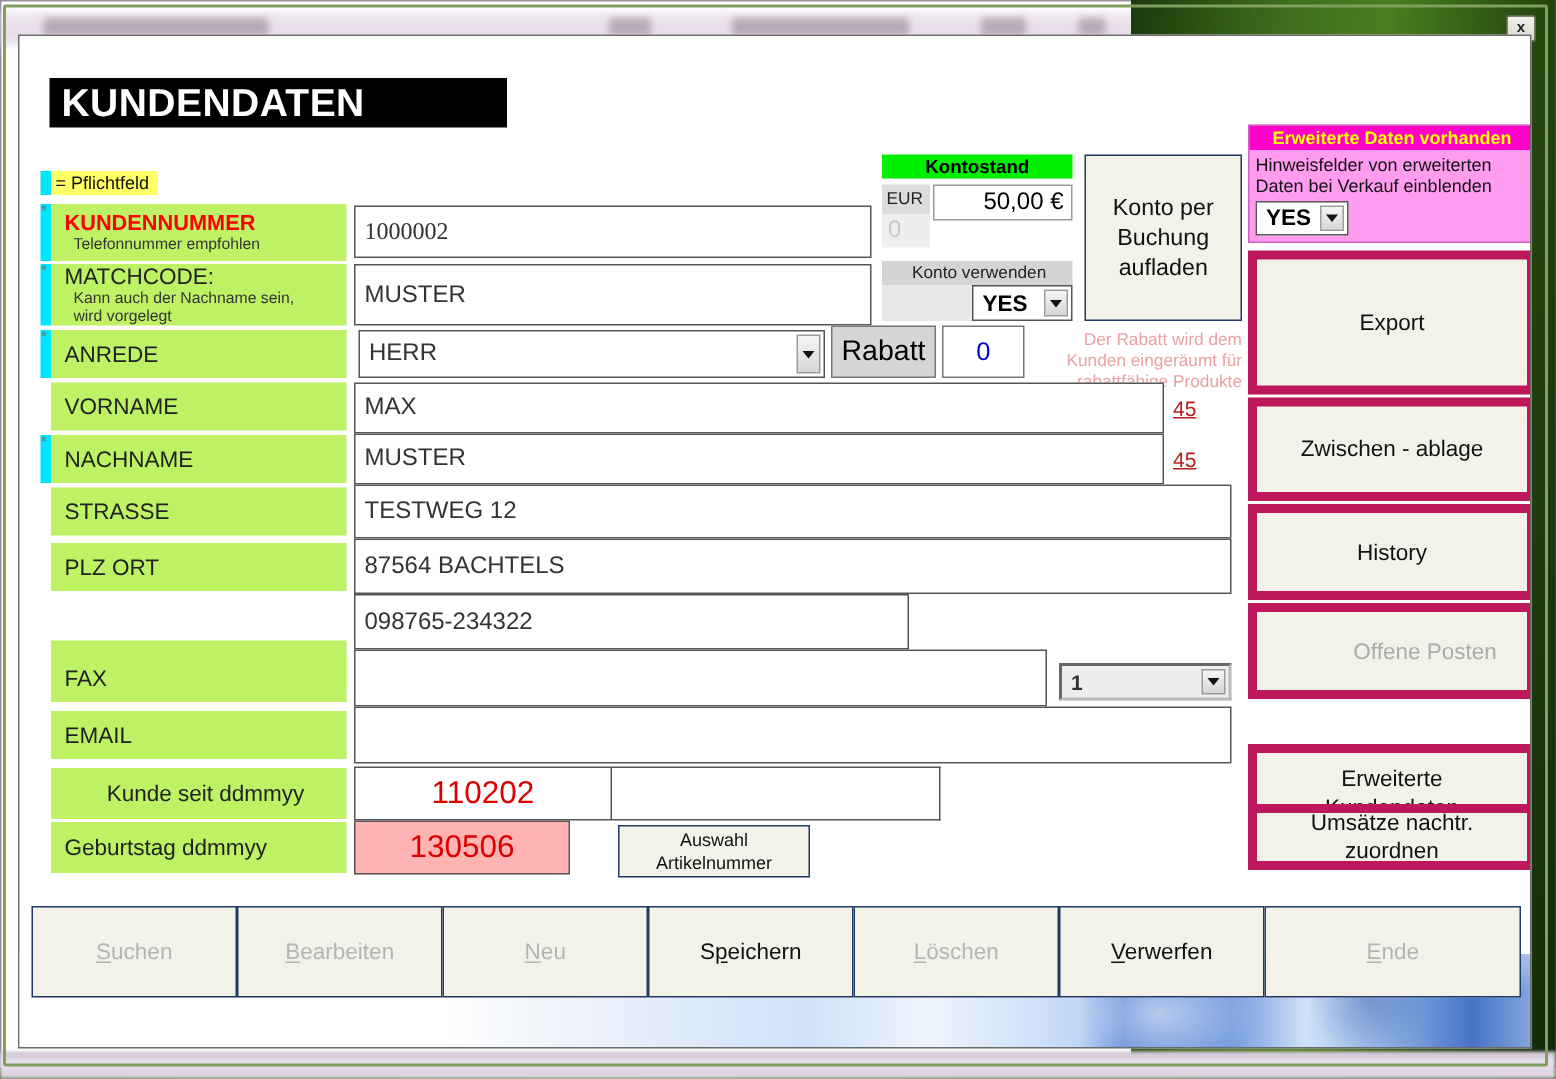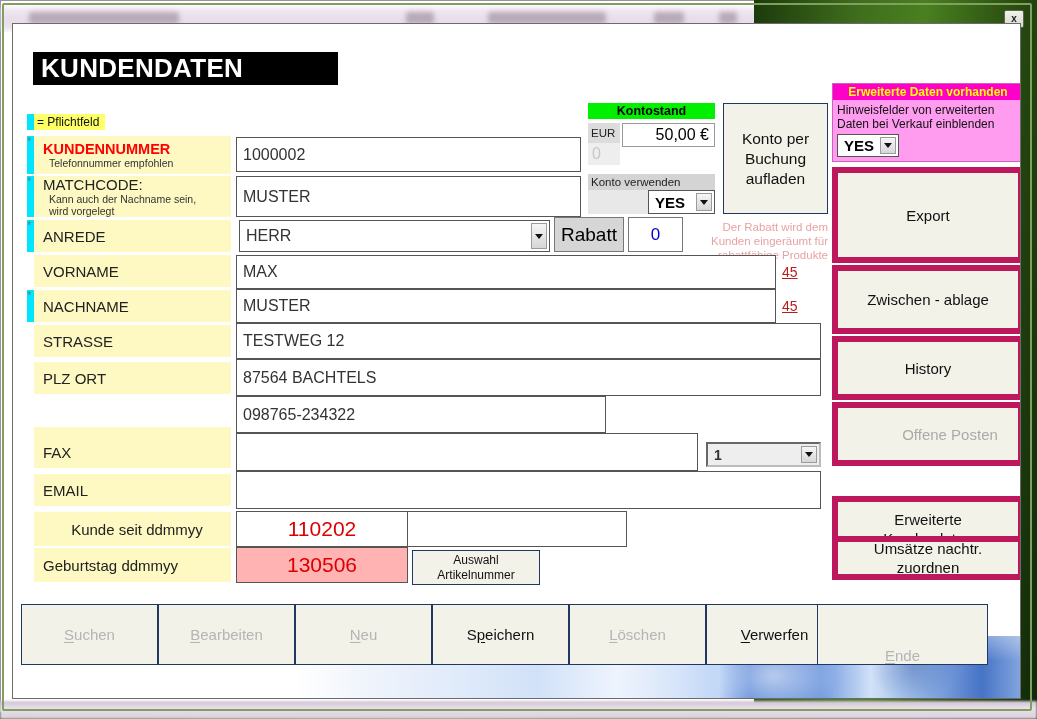--- a/index.html
+++ b/index.html
@@ -131,21 +131,21 @@
     display: flex; align-items: center;
   }
   #legend .cyanmark {
     width: 7px; height: 16px; background: #00e5ff; display: inline-block;
   }
   #legend .legend-text {
     font-size: 12px; color: #111; padding-left: 3px;
   }
   .lbl {
     position: absolute;
-    background: #fef9c3;
+    background: #bef264;
     font-size: 15px; color: #222;
     padding-left: 9px;
     display: flex; flex-direction: column; justify-content: center;
   }
   .lbl .sub { font-size: 10.5px; color: #333; padding-left: 6px; line-height: 12px; }
   .lbl .main-red { color: #ff0000; font-weight: bold; font-size: 14.5px; }
   .cmark {
     position: absolute; width: 7px; background: #00e5ff;
   }
   .cmark::after {
@@ -207,21 +207,21 @@
   }
   #kontostand-val {
     position: absolute; left: 609px; top: 99px; width: 93px; height: 24px;
     background: #ffffff; border: 1px solid #9a9a9a;
     font-size: 16px; color: #000; text-align: right;
     line-height: 22px; padding-right: 5px;
   }
   #konto-verwenden-lbl {
     position: absolute; left: 575px; top: 150px; width: 127px; height: 16px;
     background: #d4d4d4; font-size: 11.5px; color: #222;
-    line-height: 16px; padding-left: 3px;
+    line-height: 16px; padding-left: 20px;
   }
   #konto-verwenden-filler {
     position: absolute; left: 575px; top: 166px; width: 60px; height: 24px;
     background: #e8e8e8;
   }
   #konto-verwenden-combo {
     left: 635px; top: 166px; width: 67px; height: 24px;
     font-weight: bold; font-size: 15px; color: #000;
   }
   #konto-aufladen-btn {
@@ -285,21 +285,21 @@
     position: absolute; left: 223px; top: 487px; width: 172px; height: 36px;
     background: #ffffff; border: 1px solid #555;
     font-size: 21px; color: #dd0000;
     display: flex; align-items: center; justify-content: center;
   }
   #kundeseit-tail {
     position: absolute; left: 395px; top: 487px; width: 219px; height: 36px;
     background: #ffffff; border: 1px solid #555; border-left: none;
   }
   #geburtstag-inp {
-    position: absolute; left: 223px; top: 523px; width: 172px; height: 36px;
+    position: absolute; left: 223px; top: 523px; width: 144px; height: 36px;
     background: #ffb3b3; border: 1px solid #555;
     font-size: 21px; color: #dd0000;
     display: flex; align-items: center; justify-content: center;
   }
   #auswahl-btn {
     position: absolute; left: 399px; top: 526px; width: 128px; height: 35px;
     background: #f3f2e9; border: 1px solid #1f3864;
     font-size: 12px; color: #111; text-align: center;
     display: flex; align-items: center; justify-content: center;
     line-height: 15px; cursor: pointer;
@@ -350,21 +350,21 @@
   <div id="legend">
     <span class="cyanmark"></span>
     <span class="legend-text">= Pflichtfeld</span>
   </div>
 
   <div class="cmark" style="left:14px; top:112px; height:38px;"></div>
   <div class="lbl" style="left:21px; top:112px; width:197px; height:38px;">
     <span class="main-red">KUNDENNUMMER</span>
     <span class="sub">Telefonnummer empfohlen</span>
   </div>
-  <div class="inp" style="left:223px; top:113px; width:345px; height:35px;">1000002</div>
+  <div class="inp" style="left:223px; top:113px; width:345px; height:35px;font-family:Liberation Serif, serif;">1000002</div>
 
   <div class="cmark" style="left:14px; top:152px; height:41px;"></div>
   <div class="lbl" style="left:21px; top:152px; width:197px; height:41px;">
     <span style="font-size:15px;">MATCHCODE:</span>
     <span class="sub" style="white-space:pre-line;">Kann auch der Nachname sein,
 wird vorgelegt</span>
   </div>
   <div class="inp" style="left:223px; top:152px; width:345px; height:41px;">MUSTER</div>
 
   <div class="cmark" style="left:14px; top:196px; height:32px;"></div>
@@ -486,17 +486,17 @@
   </div>
   <div class="bbtn" style="left:419px; width:137px; font-weight:normal;">
     <span>S<u>p</u>eichern</span>
   </div>
   <div class="bbtn disabled" style="left:556px; width:137px;">
     <span><u>L</u>öschen</span>
   </div>
   <div class="bbtn" style="left:693px; width:137px;">
     <span><u>V</u>erwerfen</span>
   </div>
-  <div class="bbtn disabled" style="left:804px; width:171px;align-items:flex-end;">
+  <div class="bbtn disabled" style="left:830px; width:171px;">
     <span><u>E</u>nde</span>
   </div>
 
 </div>
 
 </body></html>

